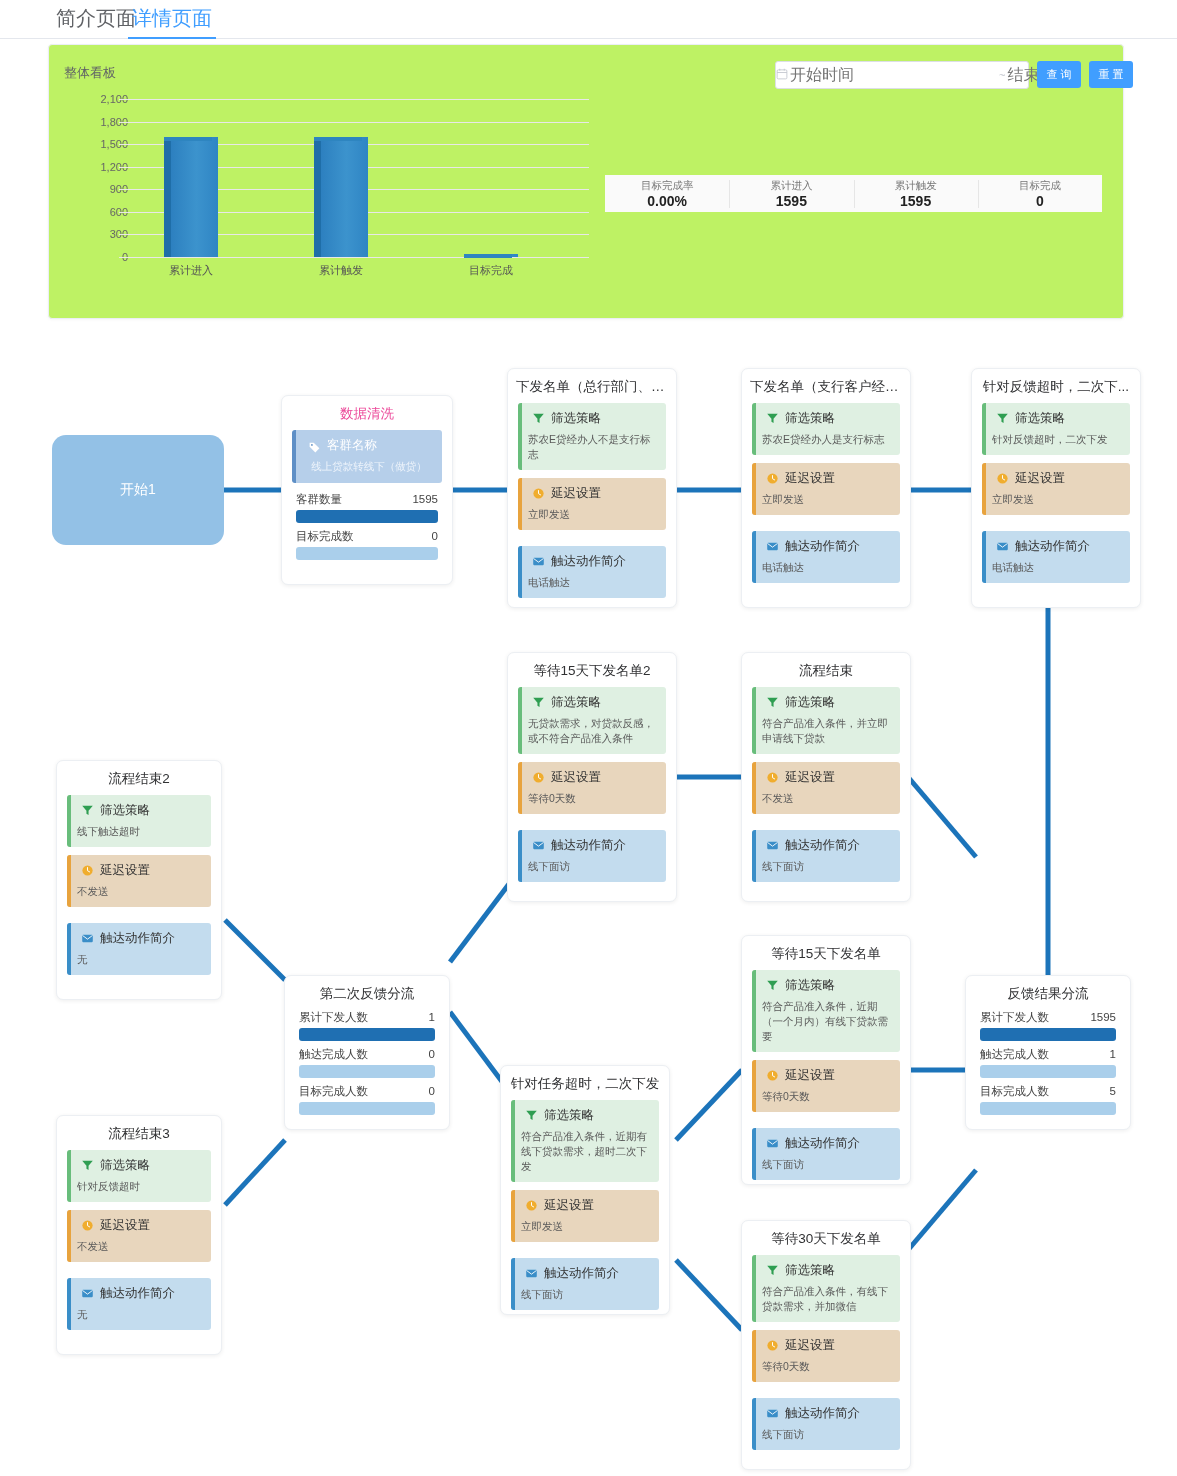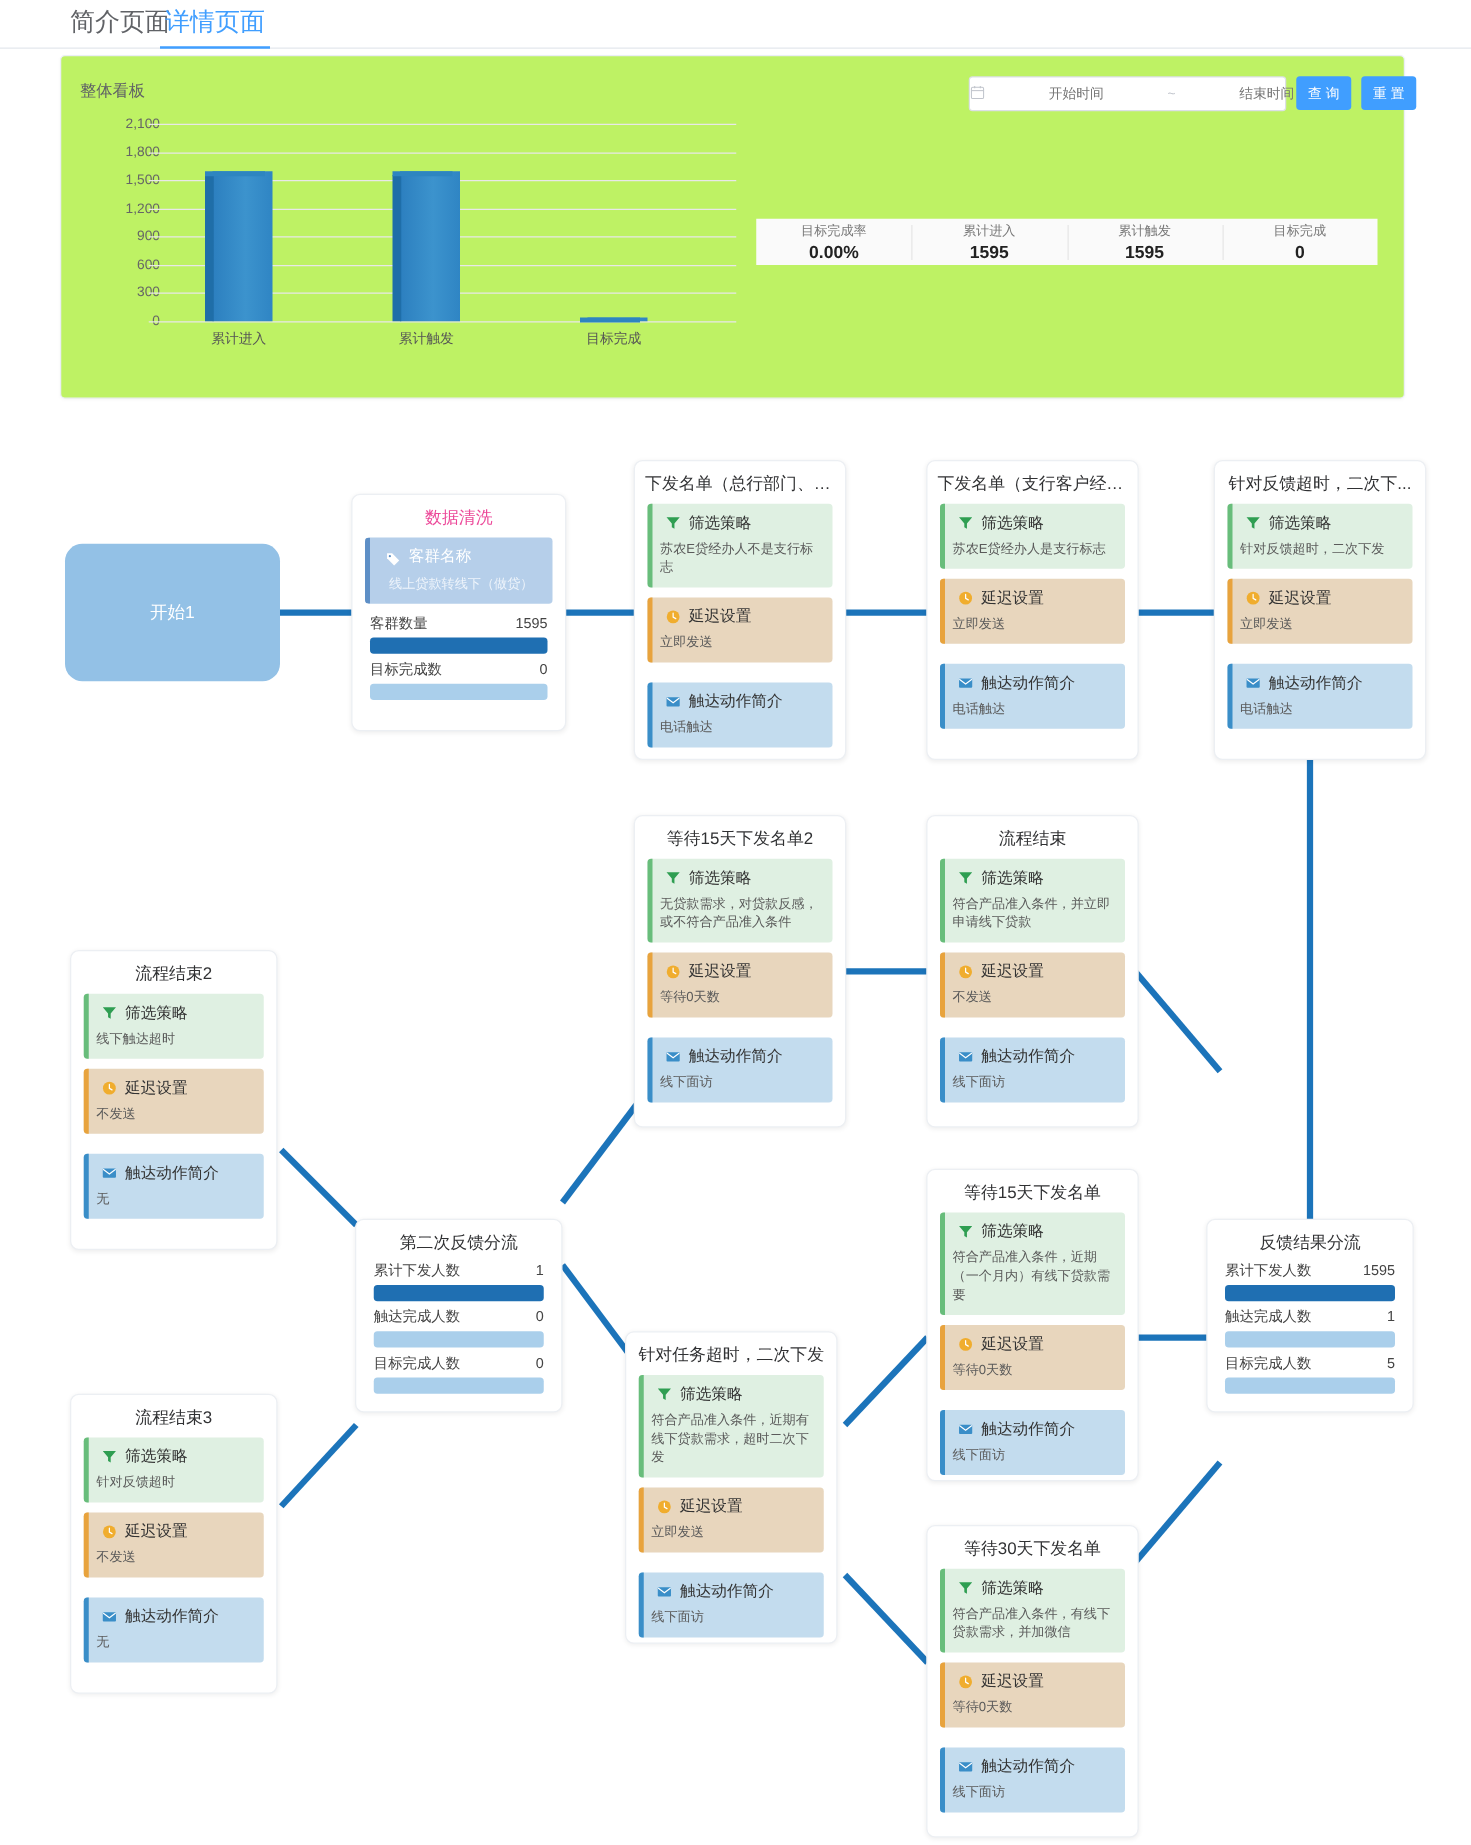--- a/index.html
+++ b/index.html
@@ -29,21 +29,21 @@
   }
   #boardtitle{position:absolute;left:15px;top:19px;font-size:13px;color:#606266;}
   
   #datefilter{
     position:absolute;left:726px;top:16px;width:252px;height:26px;
     border:1px solid #dcdfe6;border-radius:3px;background:#fff;
     display:flex;align-items:center;
   }
   #cal-ico{width:24px;text-align:center;color:#c0c4cc;font-size:12px;}
   .dt{
-    flex:1;text-align:center;color:#c0c4cc;font-size:11px;
+    flex:1;text-align:left;color:#c0c4cc;font-size:16px;
     border:none;outline:none;background:transparent;font-family:inherit;
   }
   .dtsep{width:16px;text-align:center;color:#c0c4cc;font-size:11px;}
   .bluebtn{
     position:absolute;top:16px;height:27px;width:44px;
     background:#409eff;border:none;border-radius:3px;color:#fff;
     font-size:11px;cursor:pointer;font-family:inherit;padding:0;
   }
   #btn-query{left:988px;}
   #btn-reset{left:1040px;}

